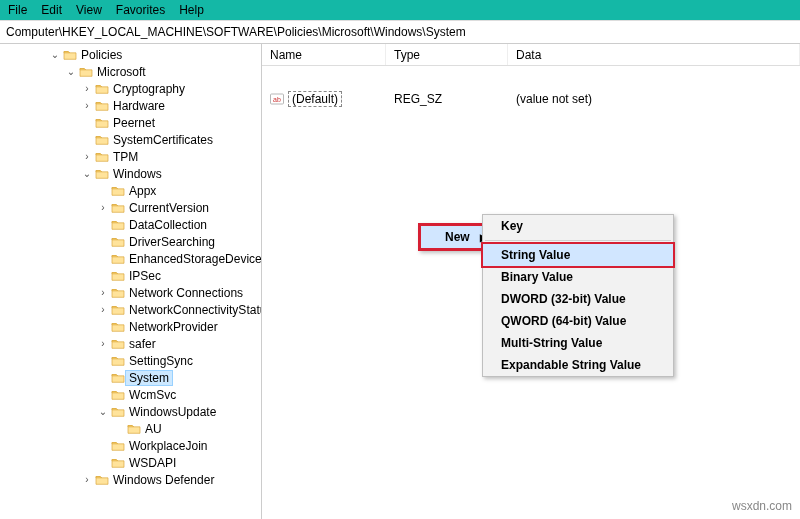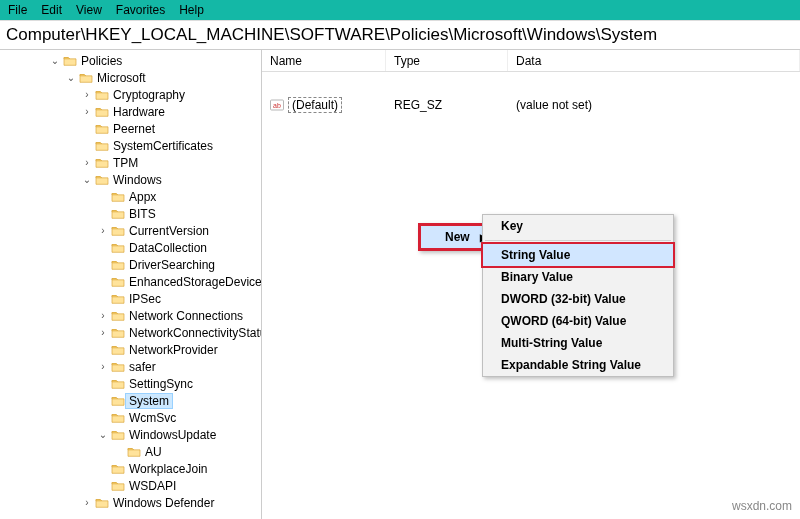--- a/index.html
+++ b/index.html
@@ -1,21 +1,21 @@
 <!DOCTYPE html>
 <html><head>
 <meta charset="utf-8">
 <style>
 * { box-sizing: border-box; margin: 0; padding: 0; }
 body { font-family: "Segoe UI", Tahoma, sans-serif; font-size: 12px; color: #000; background: #fff; width: 800px; height: 519px; overflow: hidden; position: relative; }
 
 .menubar { display: flex; gap: 14px; padding: 3px 8px; border-bottom: 1px solid #ddd; background: #14b8a6; }
 .menubar span { cursor: default; }
 
-.pathbar { padding: 4px 6px; border-bottom: 1px solid #ccc; background: #fff; font-size: 17px; }
+.pathbar { padding: 4px 6px; border-bottom: 1px solid #ccc; background: #fff; font-size: 12px; }
 
 .main { display: flex; height: calc(100% - 44px); }
 
 .tree { width: 262px; border-right: 1px solid #ccc; overflow: hidden; padding-top: 2px; }
 .tree-row { display: flex; align-items: center; height: 17px; white-space: nowrap; overflow: hidden; }
 .indent { display: inline-block; width: 16px; height: 100%; flex-shrink: 0; }
 .expander { width: 14px; height: 14px; display: inline-flex; align-items: center; justify-content: center; font-size: 10px; color: #555; flex-shrink: 0; cursor: default; user-select: none; }
 .expander.none { visibility: hidden; }
 .folder { width: 16px; height: 14px; display: inline-flex; align-items: center; justify-content: center; flex-shrink: 0; }
 .folder svg { width: 14px; height: 12px; }
@@ -186,36 +186,20 @@
         <span class="indent"></span>
         <span class="indent"></span>
         <span class="expander none">›</span>
         <span class="folder">
           <svg viewBox="0 0 16 14">
             <path d="M1 3 L6 3 L7.5 4.5 L15 4.5 L15 12 L1 12 Z" fill="#ffe39b" stroke="#d9a53a" stroke-width="0.8"></path>
             <path d="M1 3 L6 3 L7.5 4.5 L1 4.5 Z" fill="#ffd873" stroke="#d9a53a" stroke-width="0.8"></path>
           </svg>
         </span>
         <span class="tree-label">Appx</span>
-      </div>
-      <div class="tree-row">
-        <span class="indent"></span>
-        <span class="indent"></span>
-        <span class="indent"></span>
-        <span class="indent"></span>
-        <span class="indent"></span>
-        <span class="indent"></span>
-        <span class="expander none">›</span>
-        <span class="folder">
-          <svg viewBox="0 0 16 14">
-            <path d="M1 3 L6 3 L7.5 4.5 L15 4.5 L15 12 L1 12 Z" fill="#ffe39b" stroke="#d9a53a" stroke-width="0.8"></path>
-            <path d="M1 3 L6 3 L7.5 4.5 L1 4.5 Z" fill="#ffd873" stroke="#d9a53a" stroke-width="0.8"></path>
-          </svg>
-        </span>
-        <span class="tree-label">BITS</span>
       </div>
       <div class="tree-row">
         <span class="indent"></span>
         <span class="indent"></span>
         <span class="indent"></span>
         <span class="indent"></span>
         <span class="indent"></span>
         <span class="indent"></span>
         <span class="expander">›</span>
         <span class="folder">

